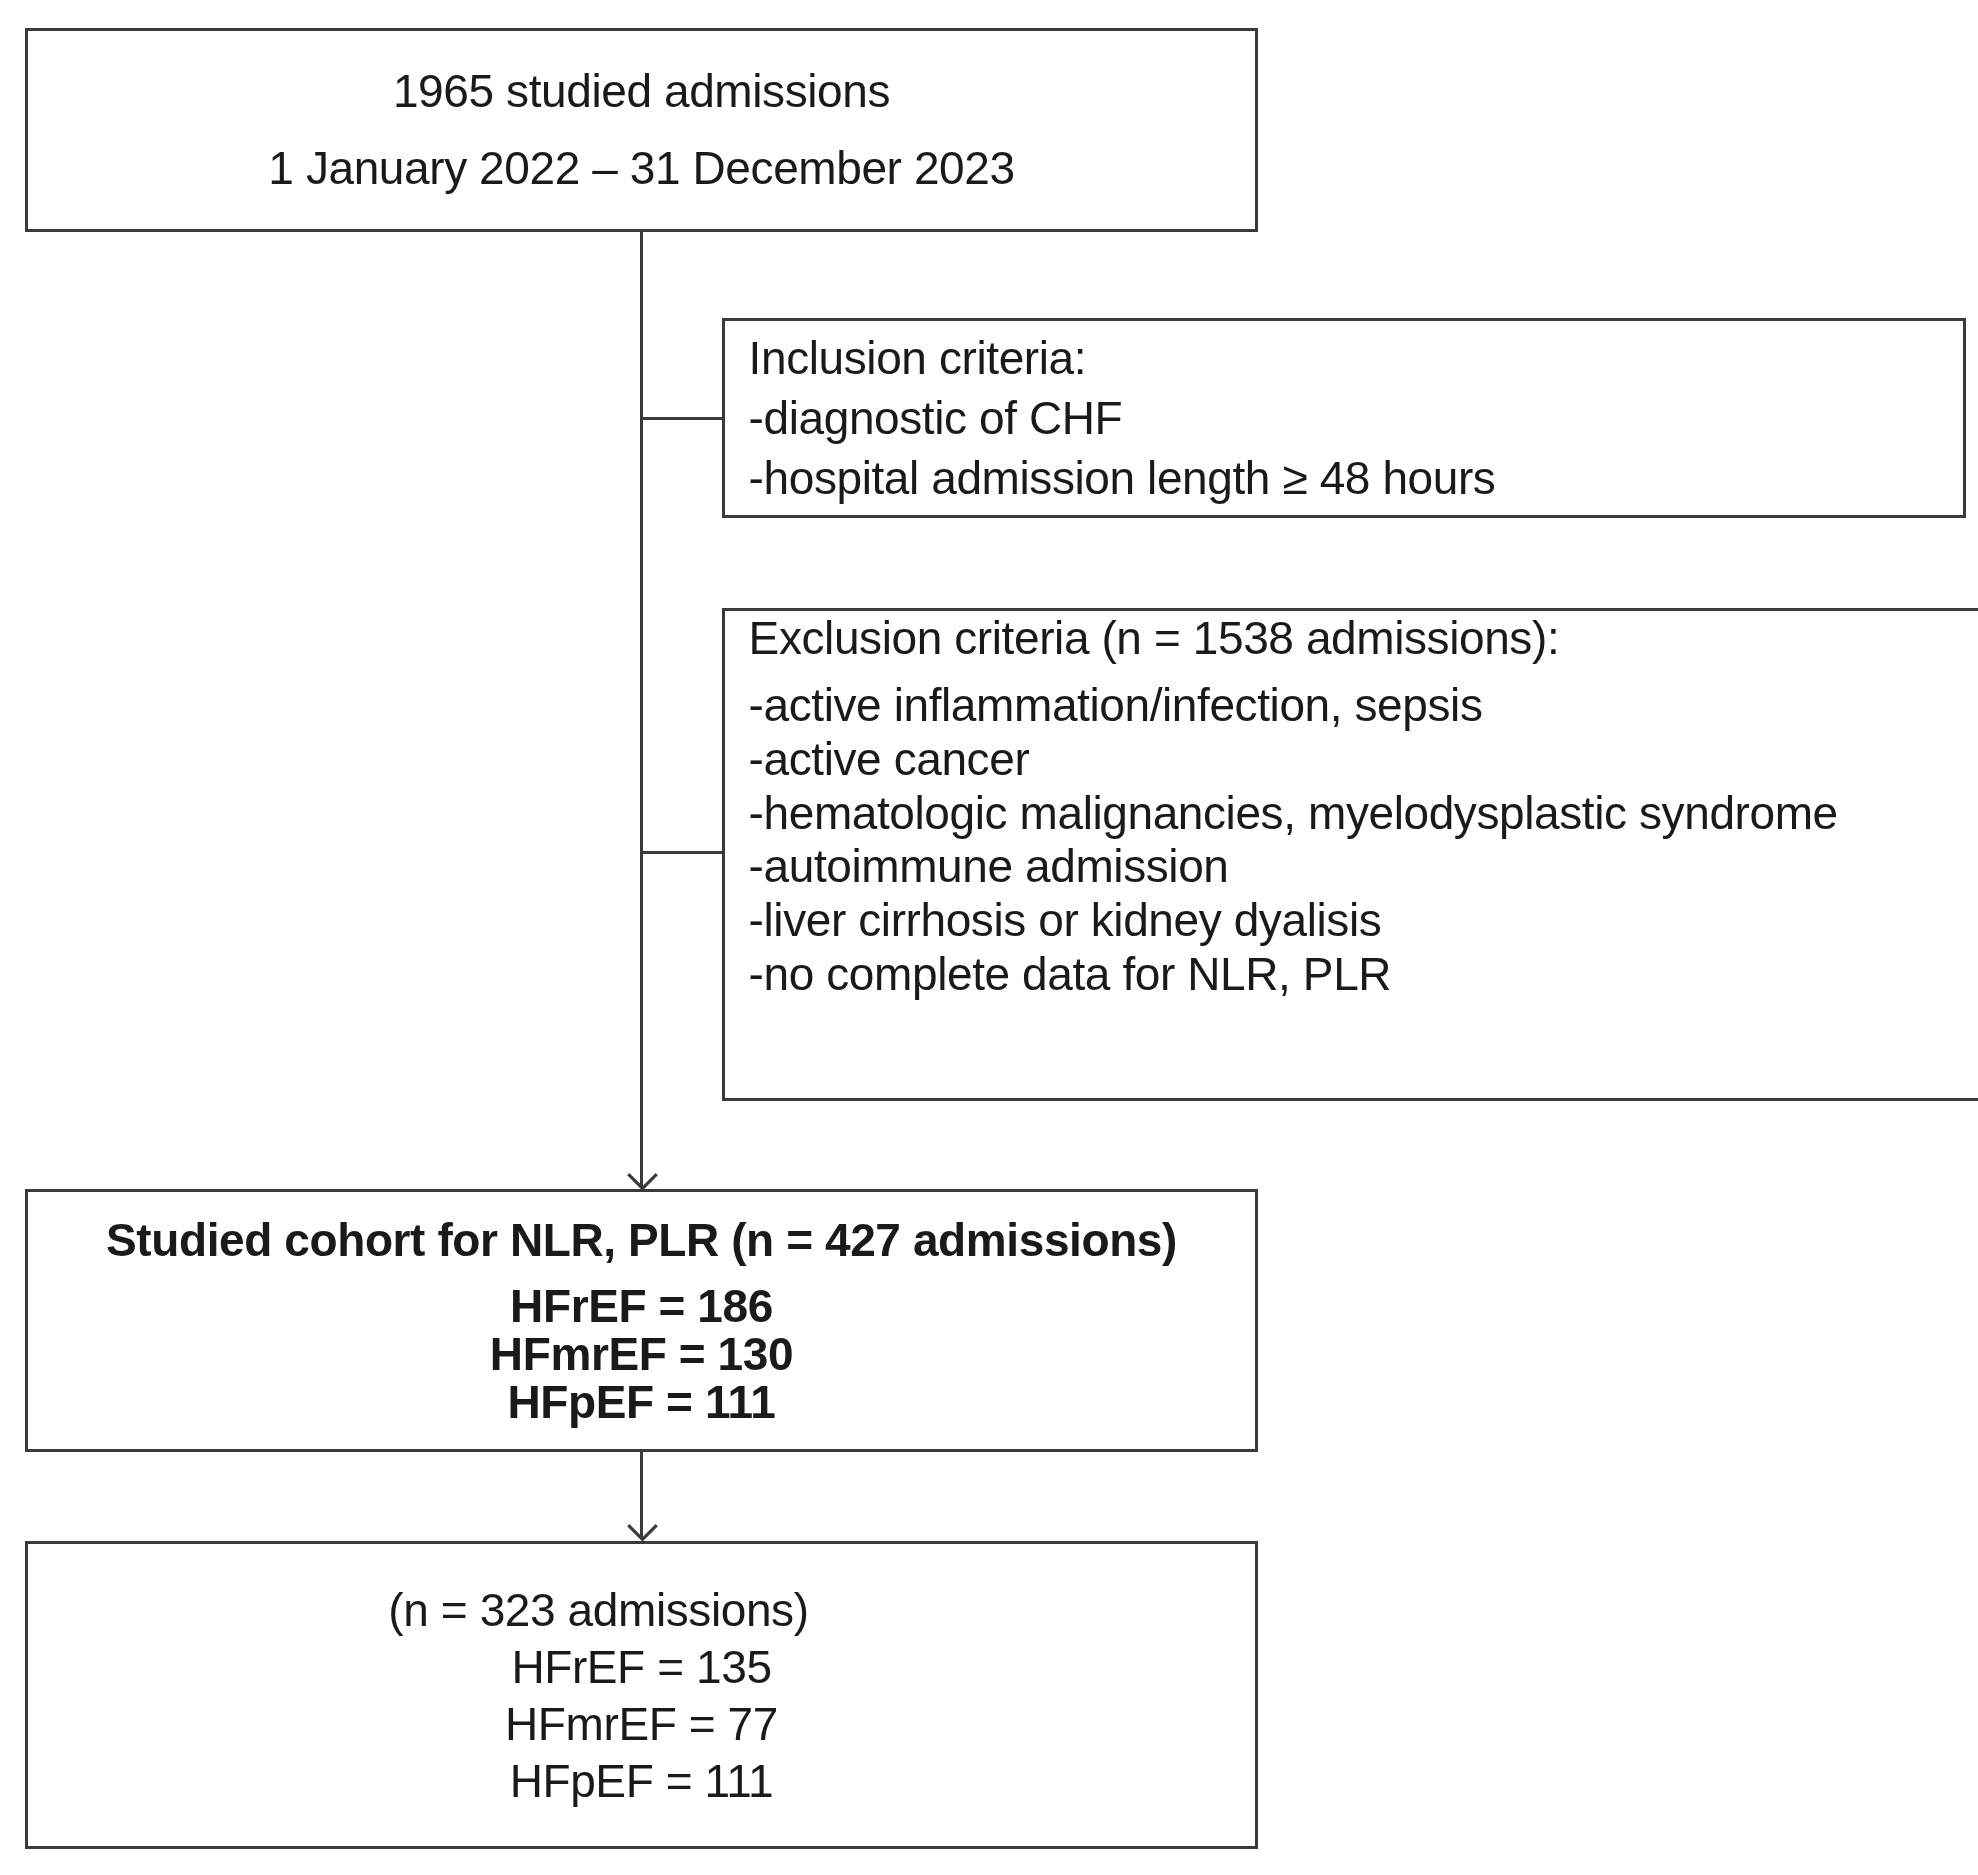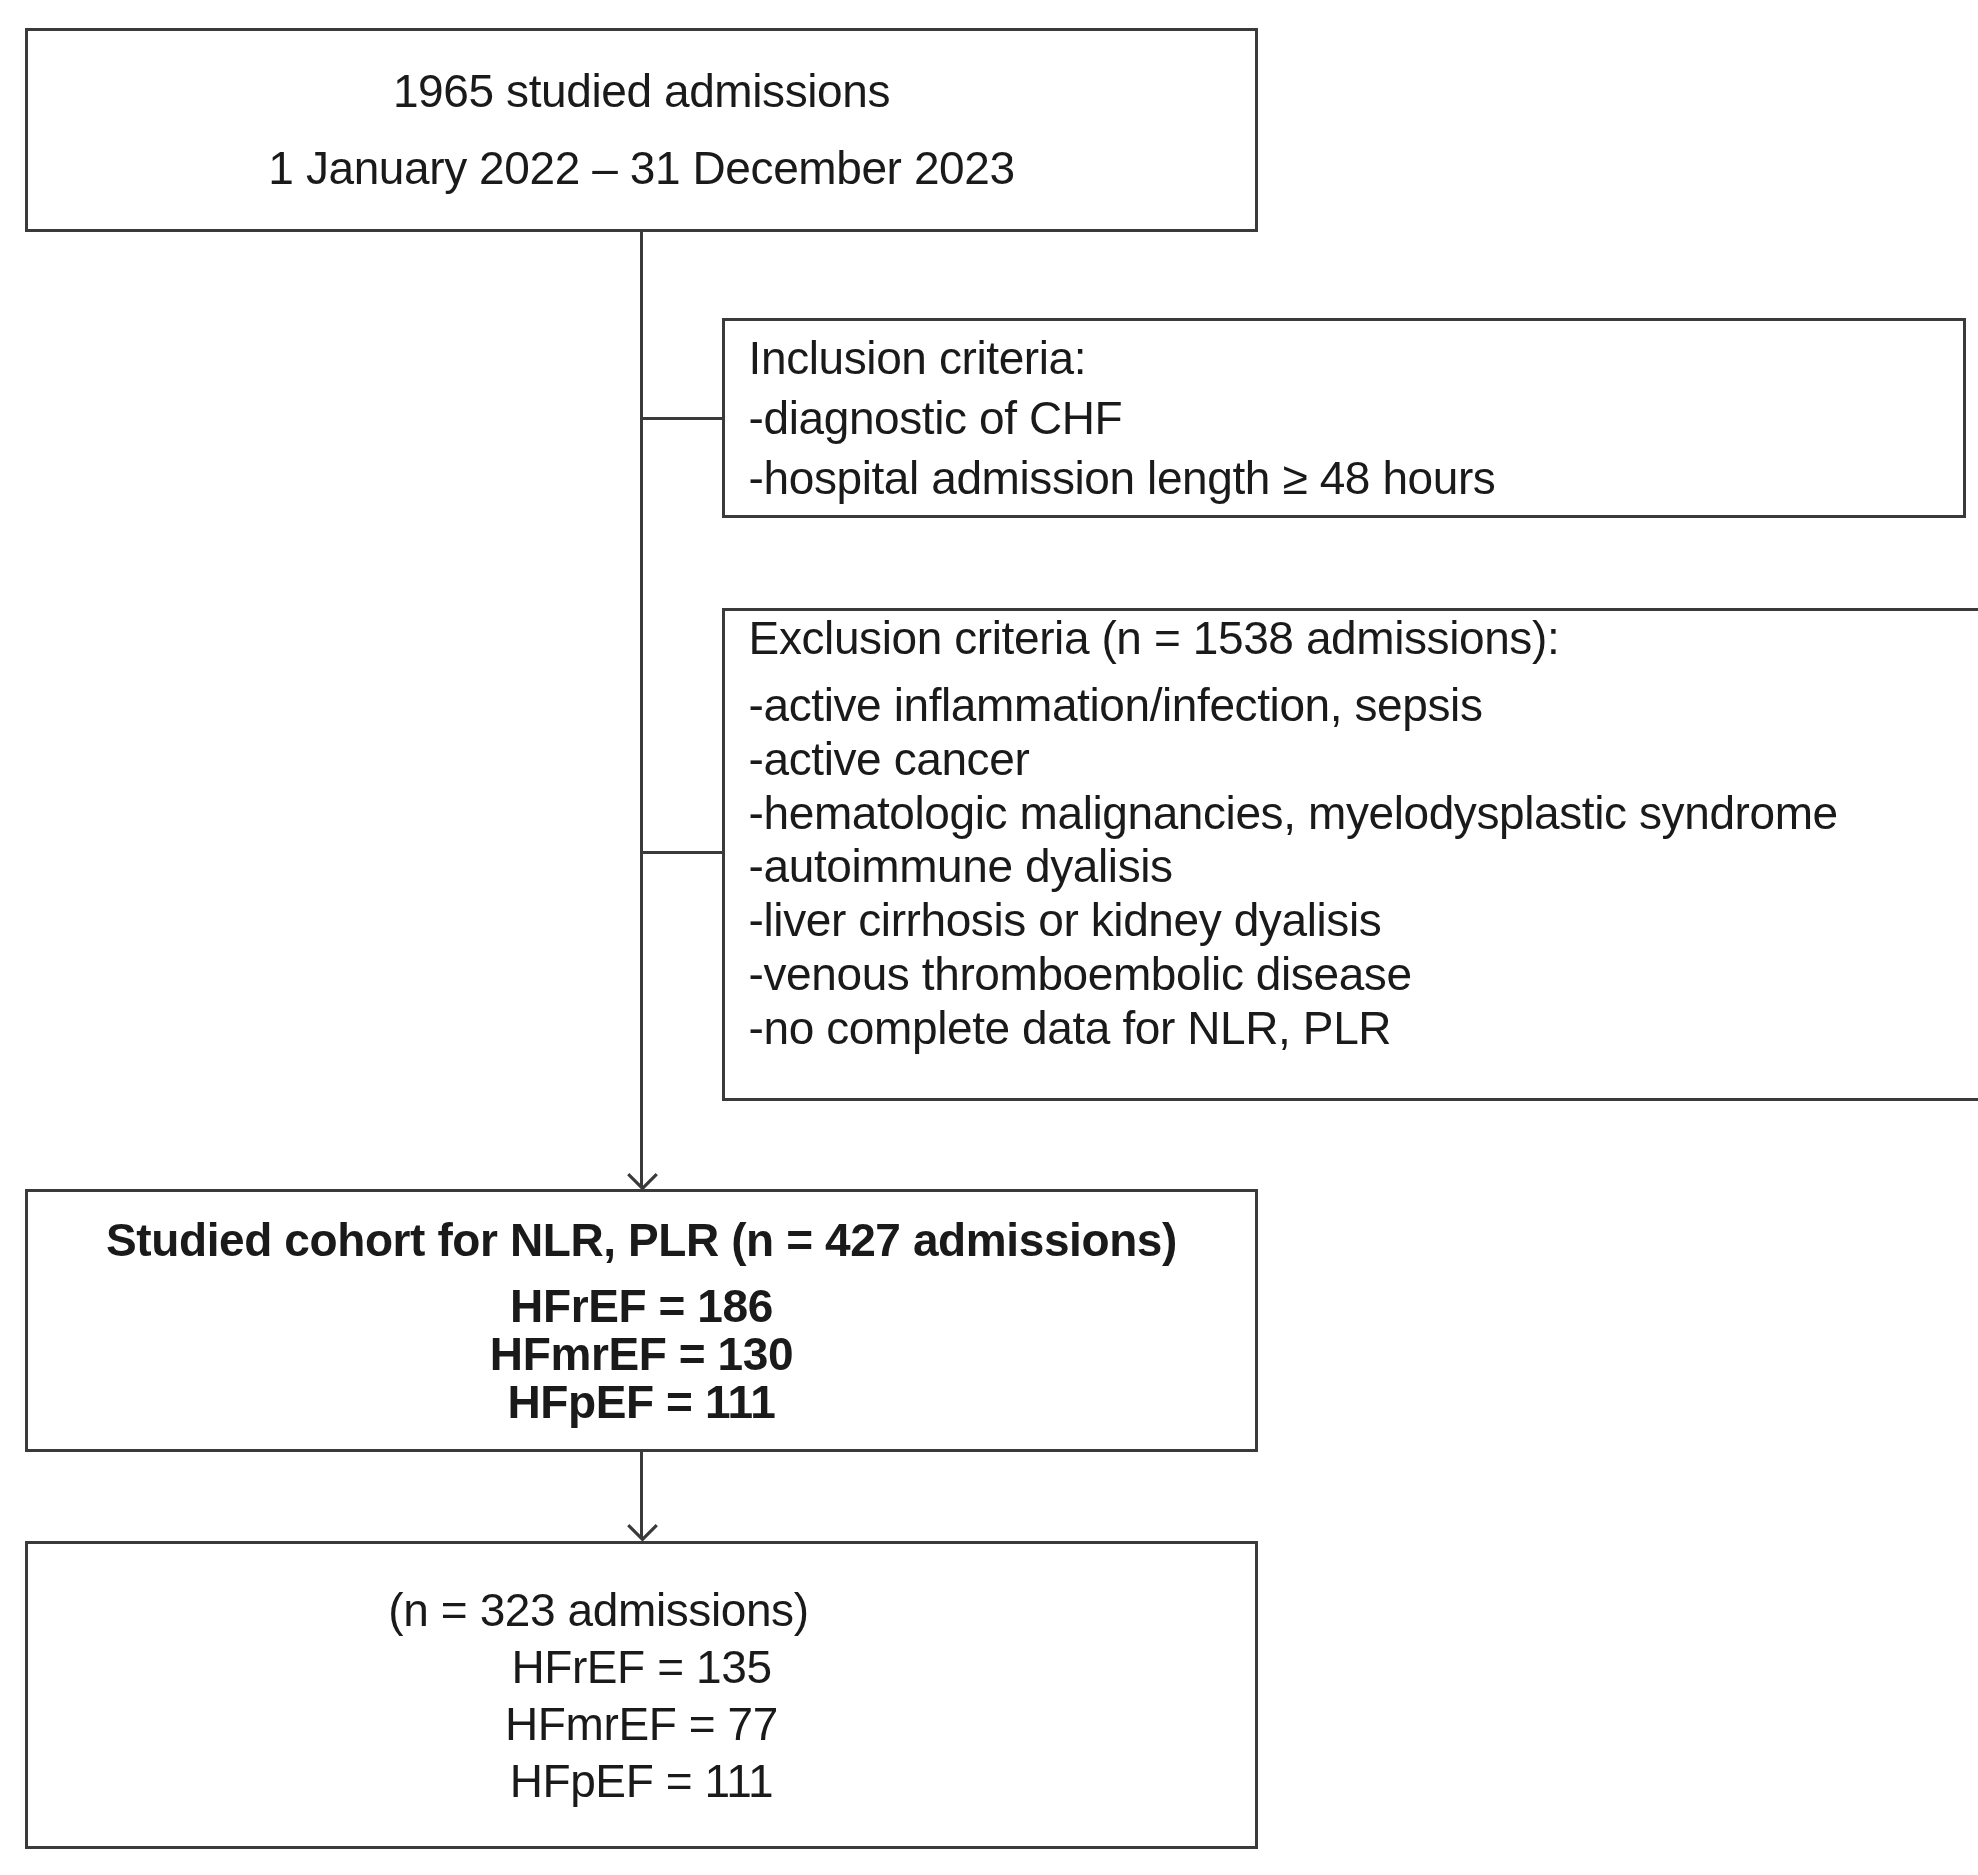--- a/index.html
+++ b/index.html
@@ -53,23 +53,22 @@
   <div class="line">Inclusion criteria:</div>
   <div class="line">-diagnostic of CHF</div>
   <div class="line">-hospital admission length ≥ 48 hours</div>
 </div>
 
 <div id="exclusion-box" class="box left">
   <div class="line head">Exclusion criteria (n = 1538 admissions):</div>
   <div class="line">-active inflammation/infection, sepsis</div>
   <div class="line">-active cancer</div>
   <div class="line">-hematologic malignancies, myelodysplastic syndrome</div>
-  <div class="line">-autoimmune dyalisis</div>
+  <div class="line">-autoimmune admission</div>
   <div class="line">-liver cirrhosis or kidney dyalisis</div>
-  <div class="line">-venous thromboembolic disease</div>
   <div class="line">-no complete data for NLR, PLR</div>
 </div>
 
 <div id="cohort-box" class="box center">
   <div class="line head">Studied cohort for NLR, PLR (n = 427 admissions)</div>
   <div class="line">HFrEF = 186</div>
   <div class="line">HFmrEF = 130</div>
   <div class="line">HFpEF = 111</div>
 </div>
 

